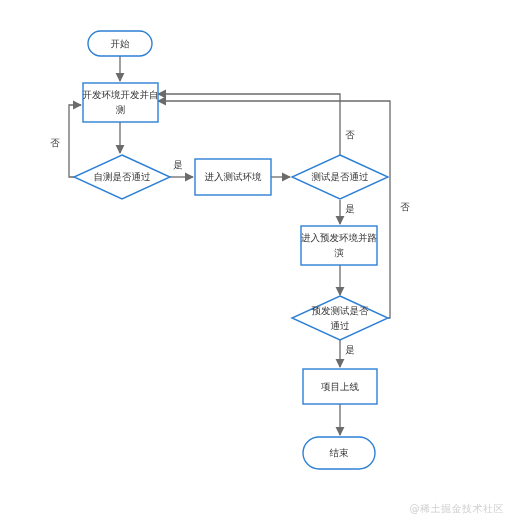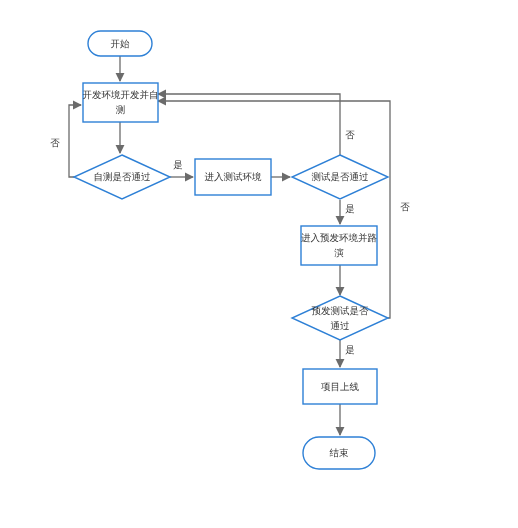--- a/index.html
+++ b/index.html
@@ -154,14 +154,15 @@
       <text class="node-text" x="340" y="387">项目上线</text>
     </g>
 
     <g>
       <rect class="node-shape" x="303" y="437" width="72" height="32" rx="16" ry="16"></rect>
       <text class="node-text" x="339" y="453.5">结束</text>
     </g>
 
   </svg>
 
+  <div class="watermark">@稀土掘金技术社区</div>
 
 </div>
 
 </body></html>

